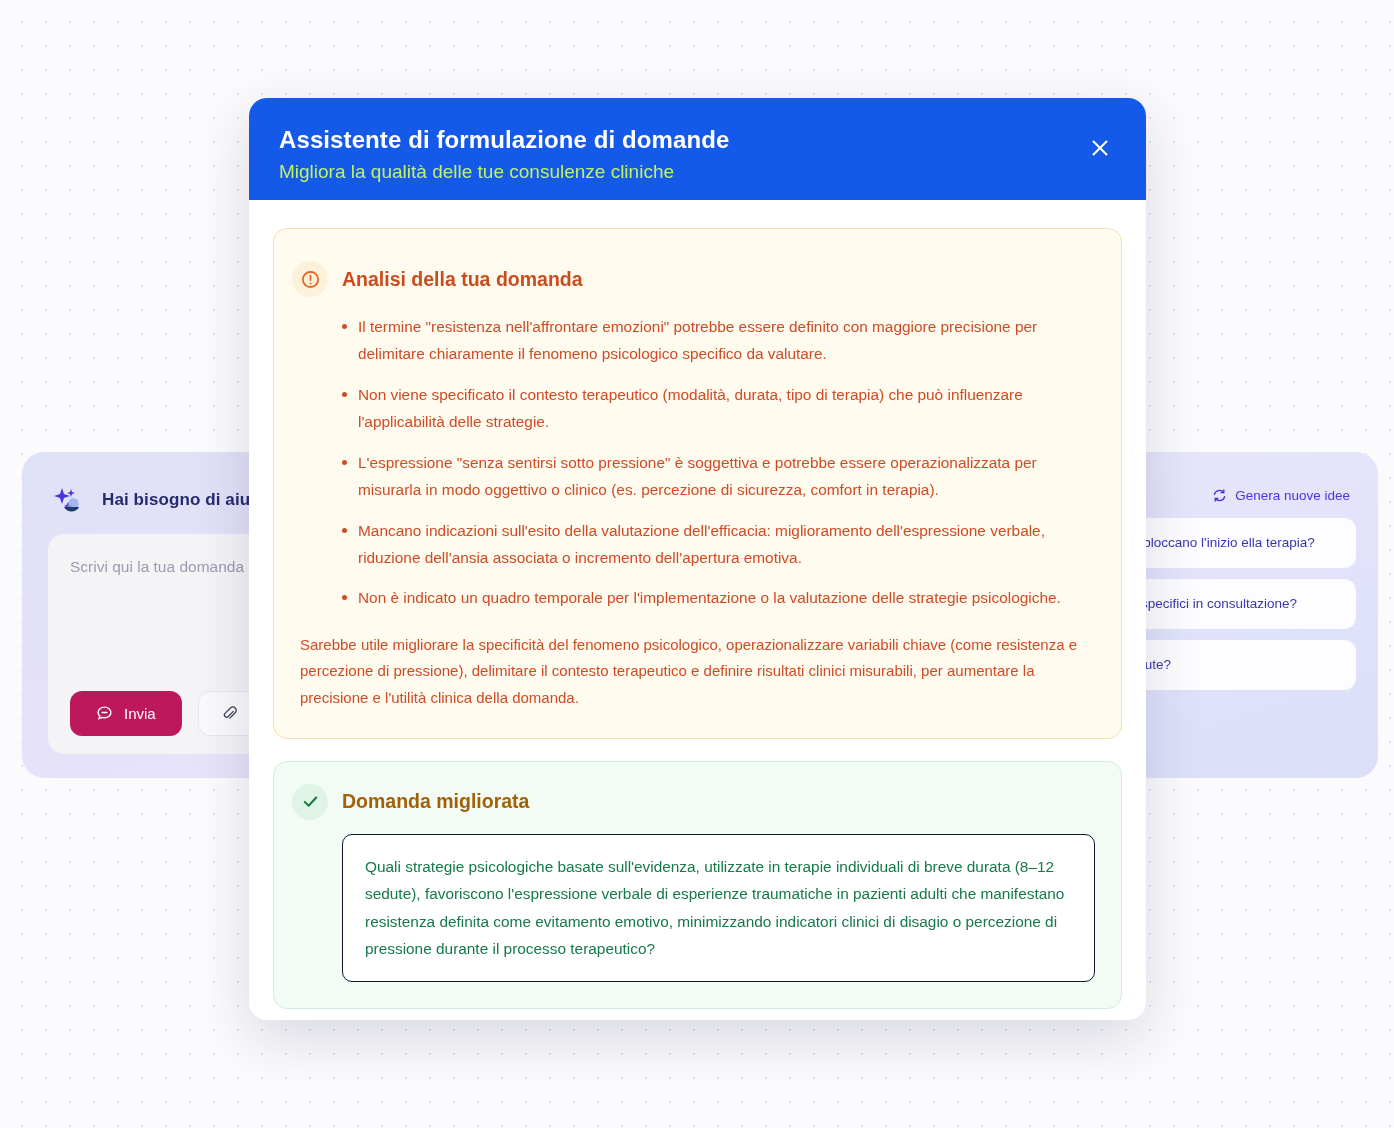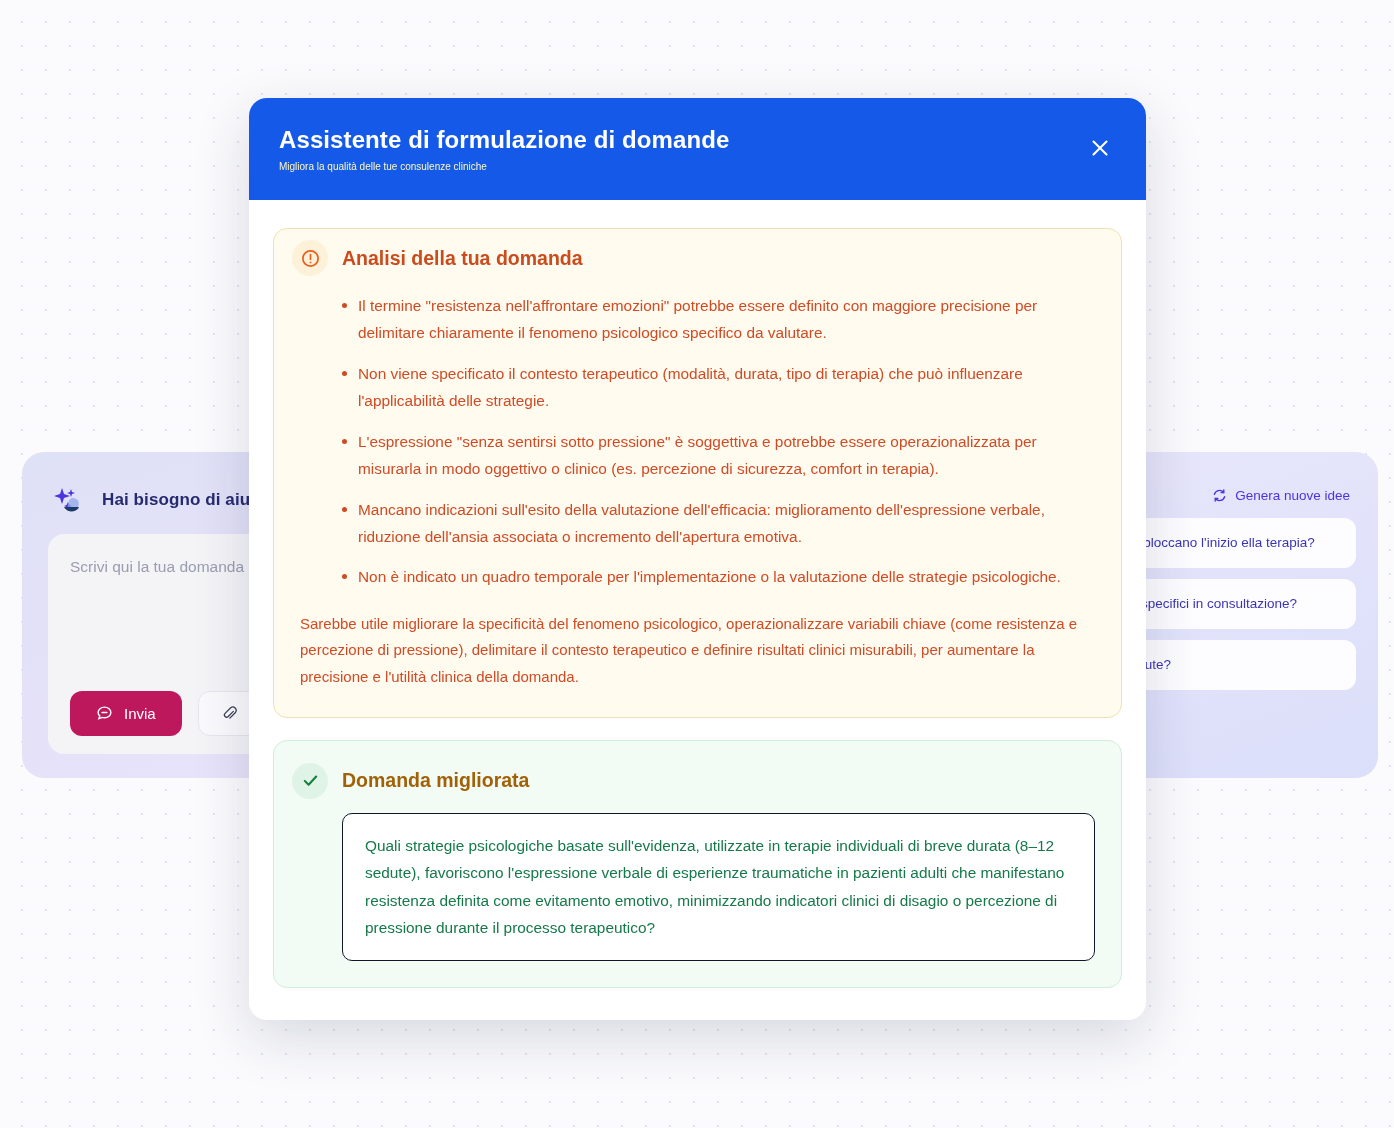--- a/index.html
+++ b/index.html
@@ -183,22 +183,22 @@
 
   .modal-title {
     color: #ffffff;
     font-size: 24px;
     font-weight: bold;
     letter-spacing: .1px;
     margin-bottom: 7px;
   }
 
   .modal-subtitle {
-    color: #fef9c3;
-    font-size: 10px;
+    color: #bef264;
+    font-size: 19px;
   }
 
   .close-icon {
     width: 32px;
     height: 32px;
     display: flex;
     align-items: center;
     justify-content: center;
     cursor: pointer;
     margin-top: 6px;
@@ -209,21 +209,21 @@
     flex: 1;
     display: flex;
     flex-direction: column;
   }
 
   
   .analysis-card {
     background: #fffbee;
     border: 1px solid #f3dfb2;
     border-radius: 14px;
-    padding: 11px 26px 26px 18px;
+    padding: 32px 26px 26px 18px;
   }
 
   .card-head {
     display: flex;
     align-items: center;
     gap: 14px;
     margin-bottom: 14px;
   }
 
   .icon-circle {

